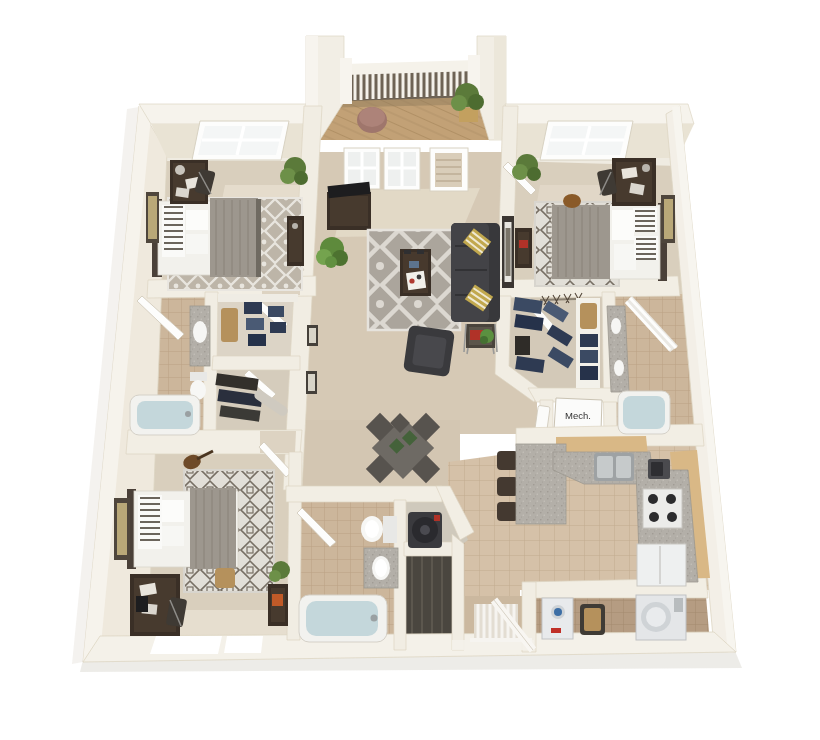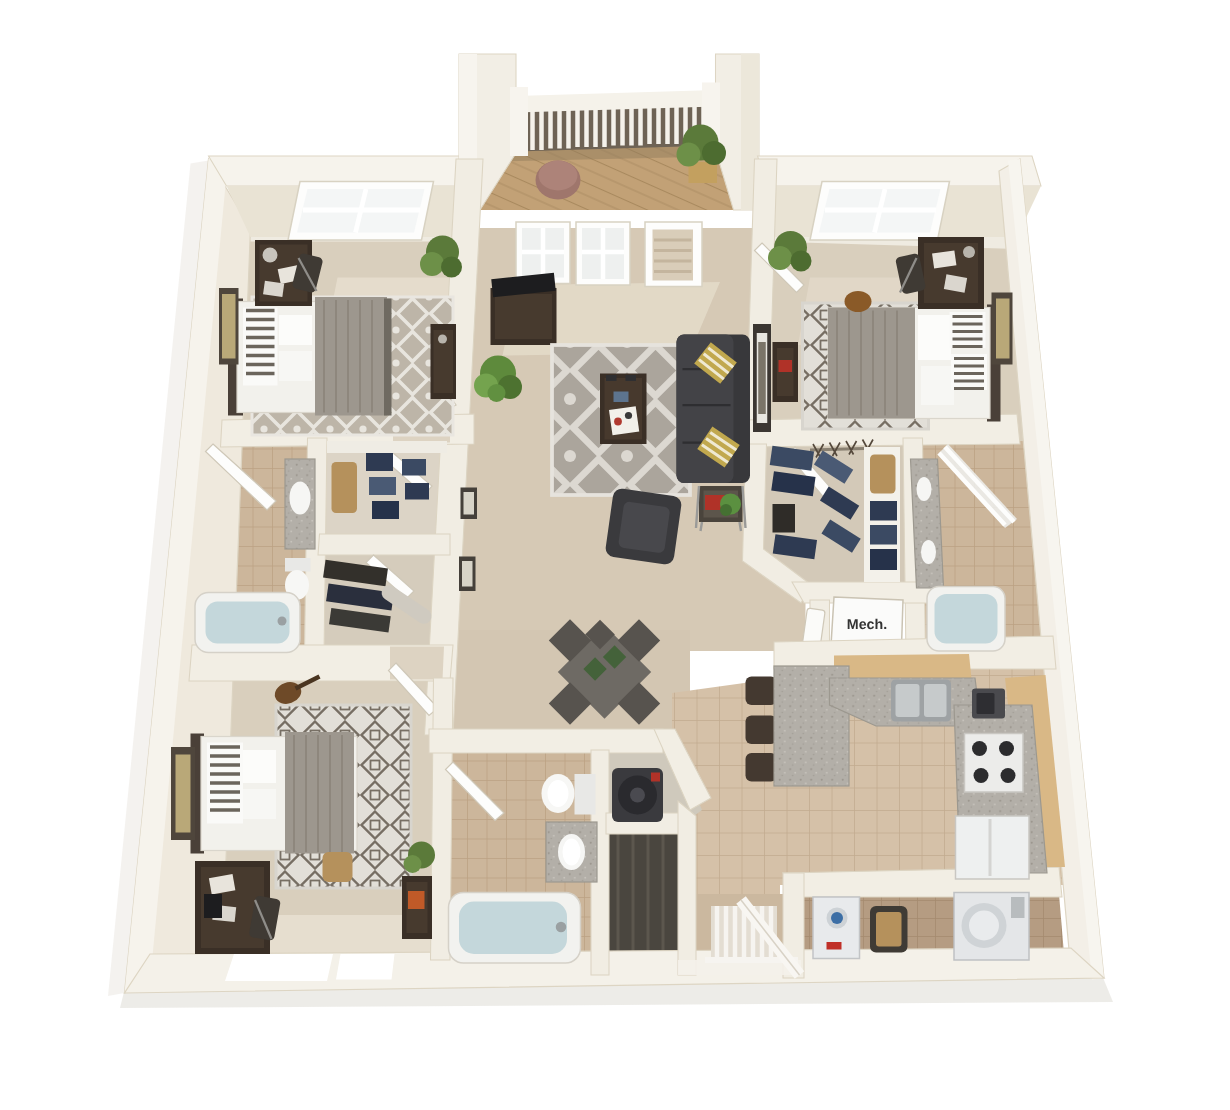--- a/index.html
+++ b/index.html
@@ -1,17 +1,17 @@
 <!DOCTYPE html>
 <html><head>
 <meta charset="utf-8">
 <style>
   html,body{margin:0;padding:0;background:#ffffff;}
   .page{width:820px;height:740px;position:relative;overflow:hidden;background:#ffffff;
-        font-family:"Liberation Sans", sans-serif;font-weight:bold;}
+        font-family:"Liberation Sans", sans-serif;}
 </style>
 </head>
 <body>
 <div class="page">
 <svg width="820" height="740" viewBox="0 0 820 740">
 <defs>
   <pattern id="rugS" width="22" height="22" patternUnits="userSpaceOnUse">
     <rect width="22" height="22" fill="#bdb5a8"></rect>
     <path d="M11 1 L21 11 L11 21 L1 11 Z" fill="none" stroke="#e8e5de" stroke-width="2.4"></path>
     <circle cx="0" cy="0" r="2.4" fill="#e8e5de"></circle>

